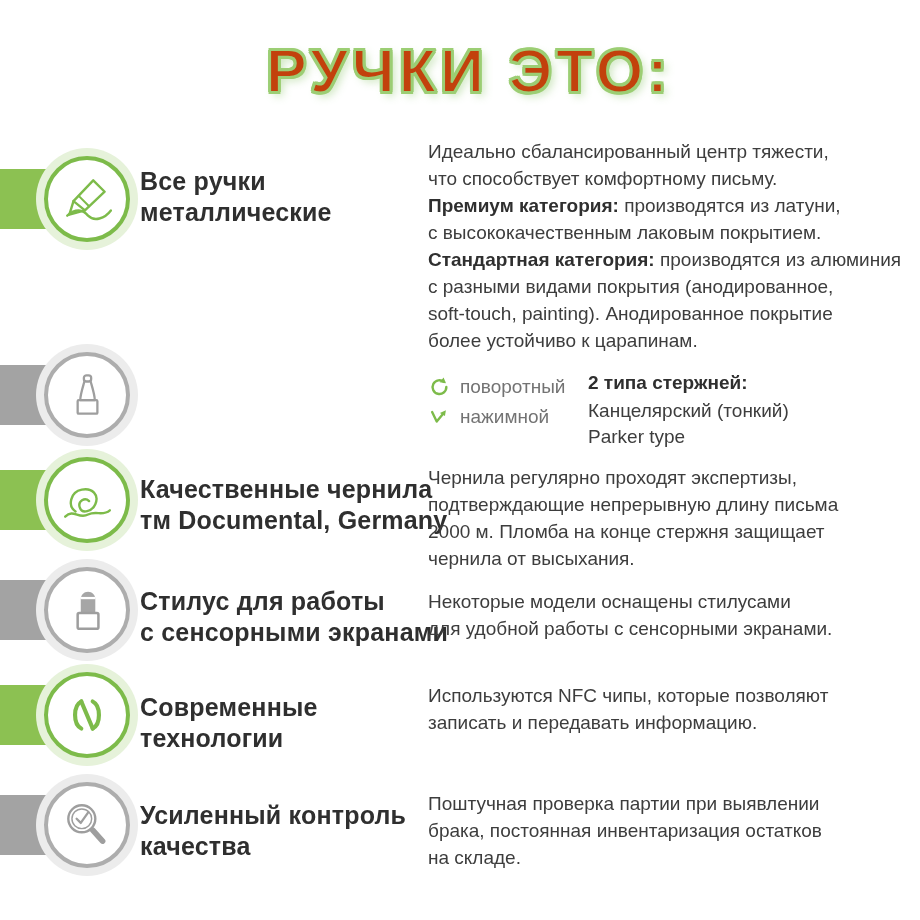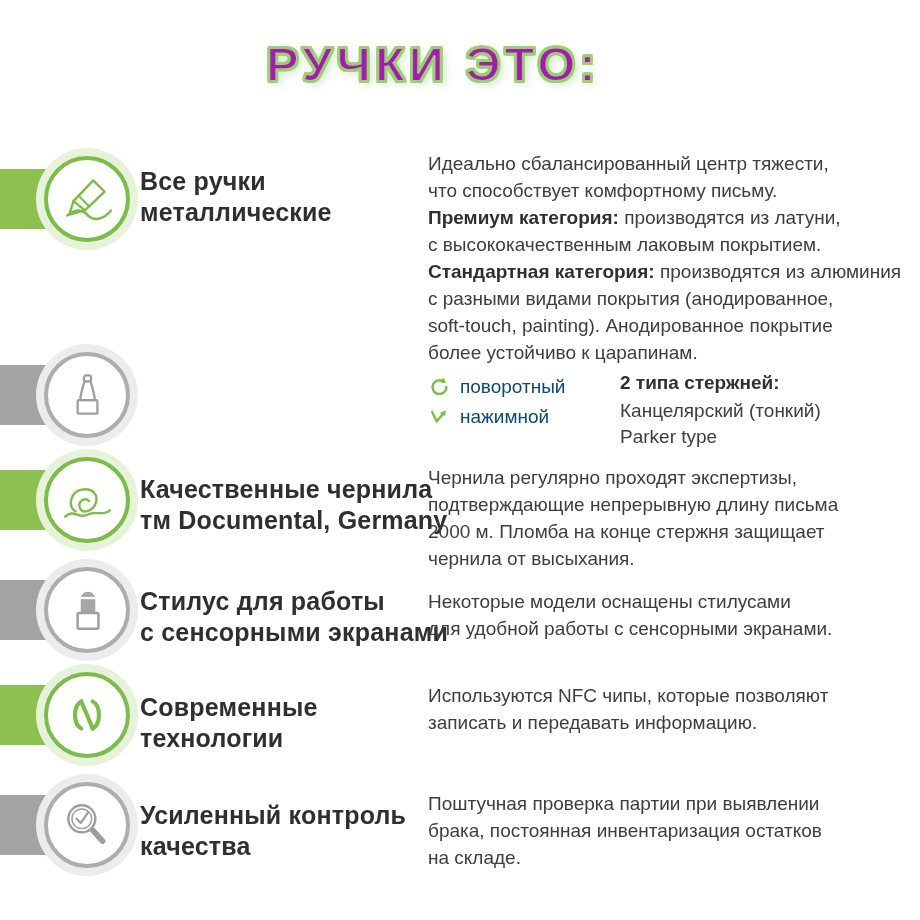--- a/index.html
+++ b/index.html
@@ -6,22 +6,22 @@
   #page{position:relative;width:920px;height:920px;background:#ffffff;overflow:hidden;
         font-family:"Liberation Sans","DejaVu Sans",sans-serif;color:#333;}
 
   
   .logo{position:absolute;left:64px;top:38px;width:190px;}
   .logo-text{font-style:italic;font-weight:700;font-size:37px;color:var(--green-logo);
              letter-spacing:-1px;line-height:1;}
   .logo-reg{font-style:italic;font-weight:700;font-size:14px;color:var(--green-logo);
             vertical-align:super;margin-left:1px;}
   .logo-swoosh{display:block;margin-top:2px;}
-  .bubble-title{position:absolute;left:266px;top:36px;font-size:49px;font-weight:800;
-        letter-spacing:4px;color:#a21caf;white-space:nowrap;
+  .bubble-title{position:absolute;left:266px;top:36px;font-size:61px;font-weight:800;
+        letter-spacing:4px;color:#c2410c;white-space:nowrap;
         -webkit-text-stroke:2px var(--green-outline);
         text-shadow:
           2px 0 0 var(--green-outline),-2px 0 0 var(--green-outline),
           0 2px 0 var(--green-outline),0 -2px 0 var(--green-outline),
           1.6px 1.6px 0 var(--green-outline),-1.6px 1.6px 0 var(--green-outline),
           1.6px -1.6px 0 var(--green-outline),-1.6px -1.6px 0 var(--green-outline),
           4px 4px 8px rgba(140,197,106,.45);}
 
   
   .icon-asm{position:absolute;left:0;width:140px;height:110px;}
@@ -36,32 +36,32 @@
   .gray .ring{background:var(--gray-pale);}
   .gray .circle{border:4px solid var(--gray);}
 
   
   .sec-title{position:absolute;left:128px;margin:12px;font-size:25px;line-height:31px;
              font-weight:700;color:#2f2f2f;white-space:pre-line;letter-spacing:.2px;}
   .desc{position:absolute;left:428px;width:488px;font-size:19px;line-height:27px;
         color:#3d3d3d;white-space:pre-line;}
   .desc b{color:#2f2f2f;}
 
-  .icon-1{top:144px}.title-1{top:154px}.desc-1{top:150px}
+  .icon-1{top:144px}.title-1{top:154px}.desc-1{top:138px}
   .icon-2{top:340px}.title-2{top:371px}
   .icon-3{top:445px}.title-3{top:462px}.desc-3{top:464px}
   .icon-4{top:555px}.title-4{top:574px}.desc-4{top:588px}
   .icon-5{top:660px}.title-5{top:680px}.desc-5{top:682px}
   .icon-6{top:770px}.title-6{top:788px}.desc-6{top:790px}
 
   
   .mech-list{position:absolute;left:428px;top:372px;}
-  .mech-item{display:flex;align-items:center;height:30px;font-size:19px;color:#0c4a6e;}
+  .mech-item{display:flex;align-items:center;height:30px;font-size:19px;color:#737373;}
   .mech-item svg{margin-right:10px;flex:0 0 auto;}
-  .refills{position:absolute;left:620px;top:370px;font-size:19px;line-height:26px;color:#3d3d3d;}
+  .refills{position:absolute;left:588px;top:370px;font-size:19px;line-height:26px;color:#3d3d3d;}
   .refills-heading{font-weight:700;color:#2f2f2f;margin-bottom:2px;}
 
   svg .stroke-g{stroke:var(--green);fill:none;stroke-linecap:round;stroke-linejoin:round;}
   svg .stroke-gr{stroke:var(--gray-ic);fill:none;stroke-linecap:round;stroke-linejoin:round;}
 </style>
 </head>
 <body>
 
 <div id="page">
 

